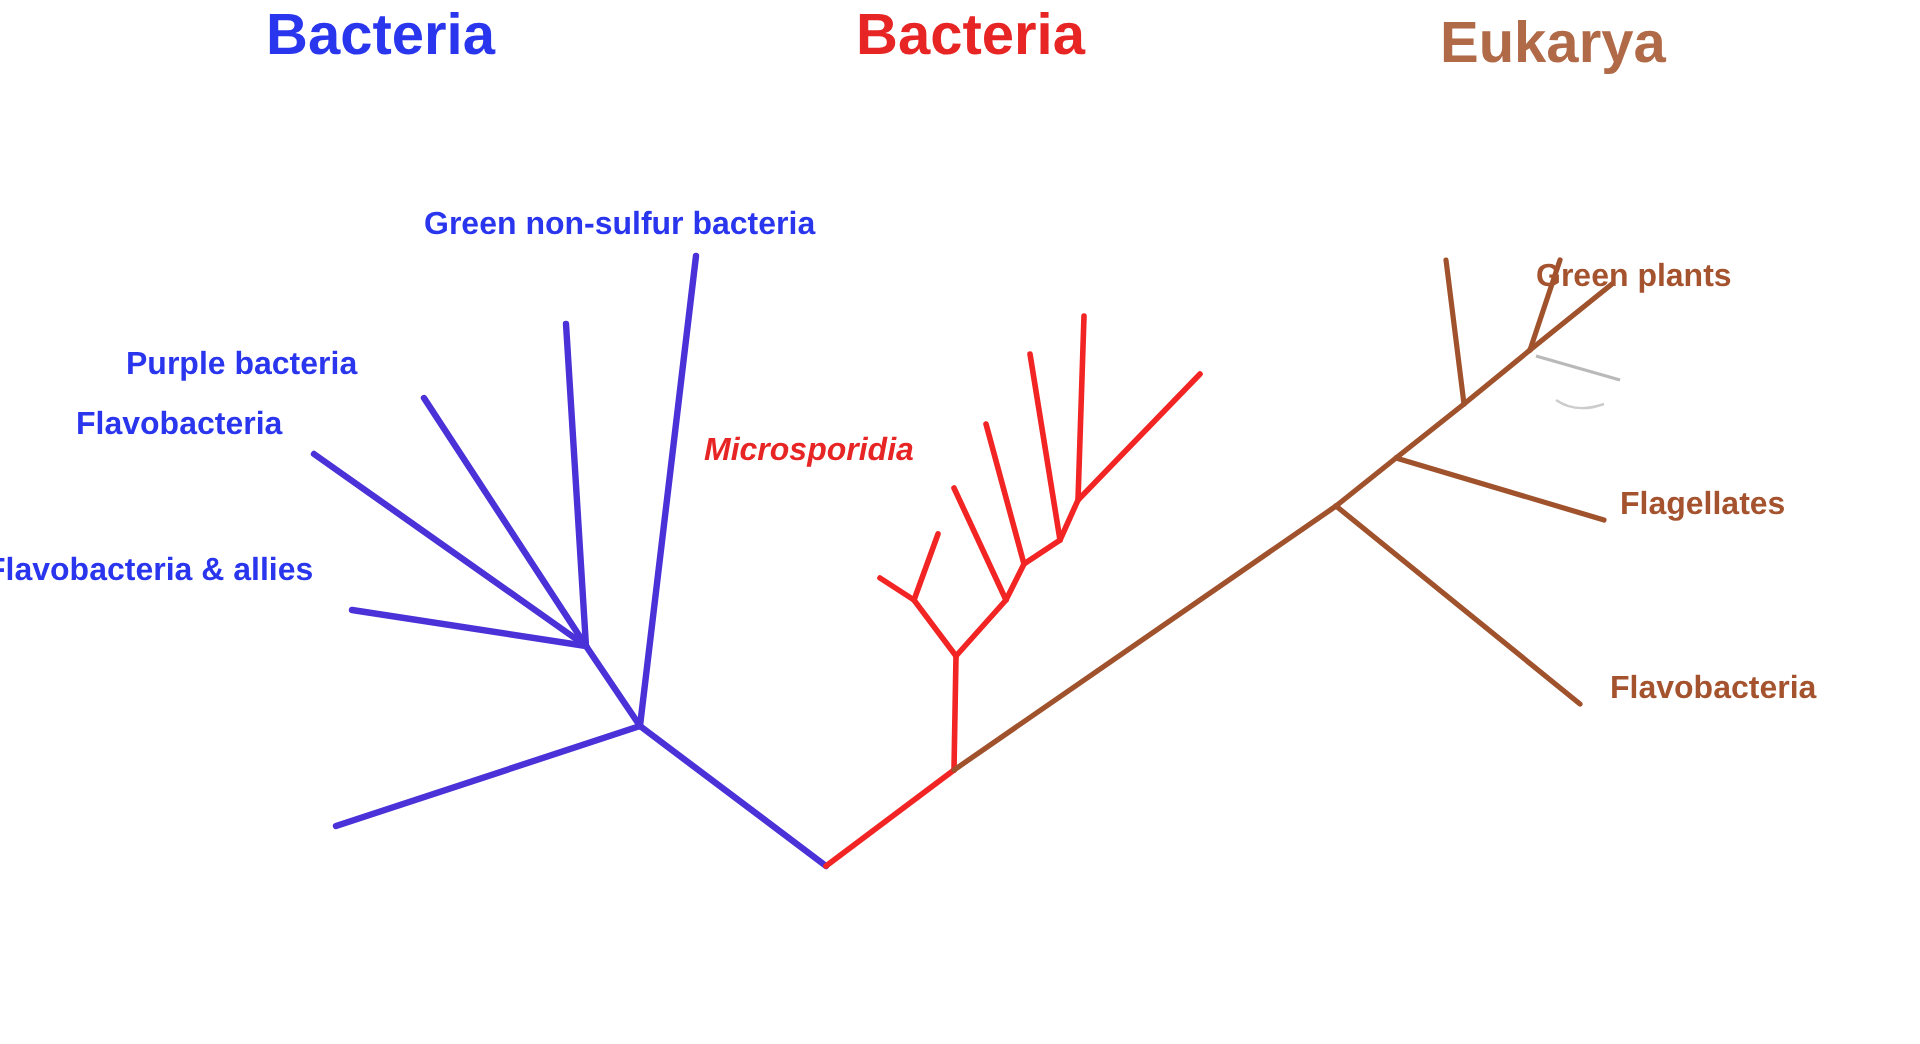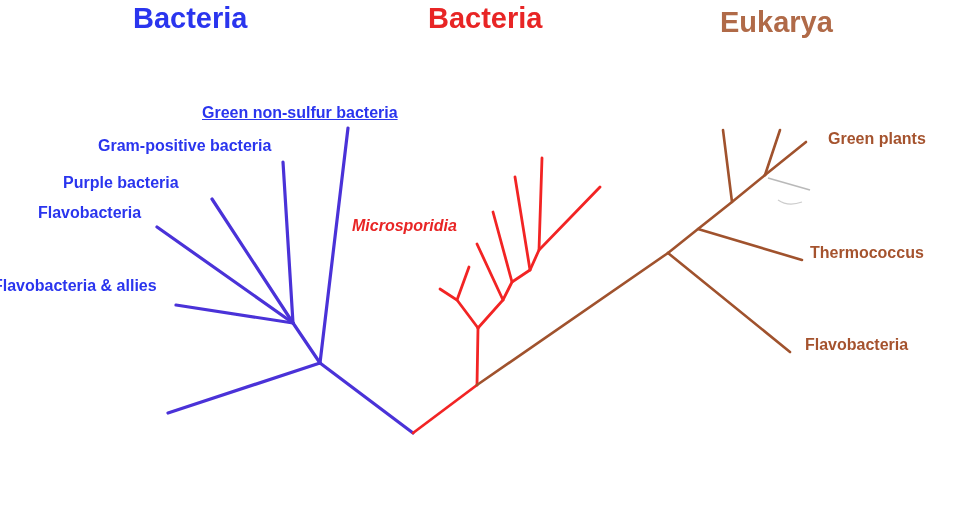--- a/index.html
+++ b/index.html
@@ -39,32 +39,32 @@
   .red-t{color:var(--arch-text);}
   .brown-t{color:var(--euk-text);}
   .italic{font-style:italic;}
 
   
   .hdr-bacteria{left:133px;top:2px;}
   .hdr-archaea{left:428px;top:2px;}
   .hdr-eukarya{left:688px;top:6px;color:var(--euk-header);margin-left:32px;}
 
   
-  .lbl-green-non-sulfur{left:202px;top:103px;text-decoration:underline;}
+  .lbl-green-non-sulfur{left:212px;top:103px;}
   .lbl-gram-positive{left:98px;top:136px;}
   .lbl-purple{left:63px;top:173px;}
   .lbl-cyanobacteria{left:38px;top:203px;}
   .lbl-flavobacteria{left:-7px;top:276px;}
   .lbl-thermotogales{left:8px;top:393px;}
 
   
   .lbl-thermococcus{left:352px;top:216px;}
 
   
-  .lbl-green-plants{left:828px;top:129px;}
+  .lbl-green-plants{left:768px;top:129px;}
   .lbl-flagellates{left:810px;top:243px;}
   .lbl-microsporidia{left:805px;top:335px;}
 </style>
 </head>
 <body style="background: rgb(255, 255, 255);">
 
 <div class="stage">
 
   <svg class="tree" width="960" height="522" viewBox="0 0 960 522">
 
@@ -105,24 +105,23 @@
       <path d="M768,178 L810,190" stroke="var(--smudge)" stroke-width="1.6" opacity="0.55" fill="none"></path>
       <path d="M778,200 q10,7 24,2" stroke="var(--smudge)" stroke-width="1.2" opacity="0.4" fill="none"></path>
     </g>
   </svg>
 
   <div class="domain-header blue-t hdr-bacteria">Bacteria</div>
   <div class="domain-header red-t hdr-archaea">Bacteria</div>
   <div class="domain-header hdr-eukarya">Eukarya</div>
 
   <div class="lbl blue-t lbl-green-non-sulfur">Green non-sulfur bacteria</div>
-  <div class="lbl blue-t lbl-gram-positive">Gram-positive bacteria</div>
   <div class="lbl blue-t lbl-purple">Purple bacteria</div>
   <div class="lbl blue-t lbl-cyanobacteria">Flavobacteria</div>
   <div class="lbl blue-t lbl-flavobacteria">Flavobacteria &amp; allies</div>
 
   <div class="lbl red-t italic lbl-thermococcus">Microsporidia</div>
 
   <div class="lbl brown-t lbl-green-plants">Green plants</div>
-  <div class="lbl brown-t lbl-flagellates">Thermococcus</div>
+  <div class="lbl brown-t lbl-flagellates">Flagellates</div>
   <div class="lbl brown-t lbl-microsporidia">Flavobacteria</div>
 
 </div>
 
 </body></html>

